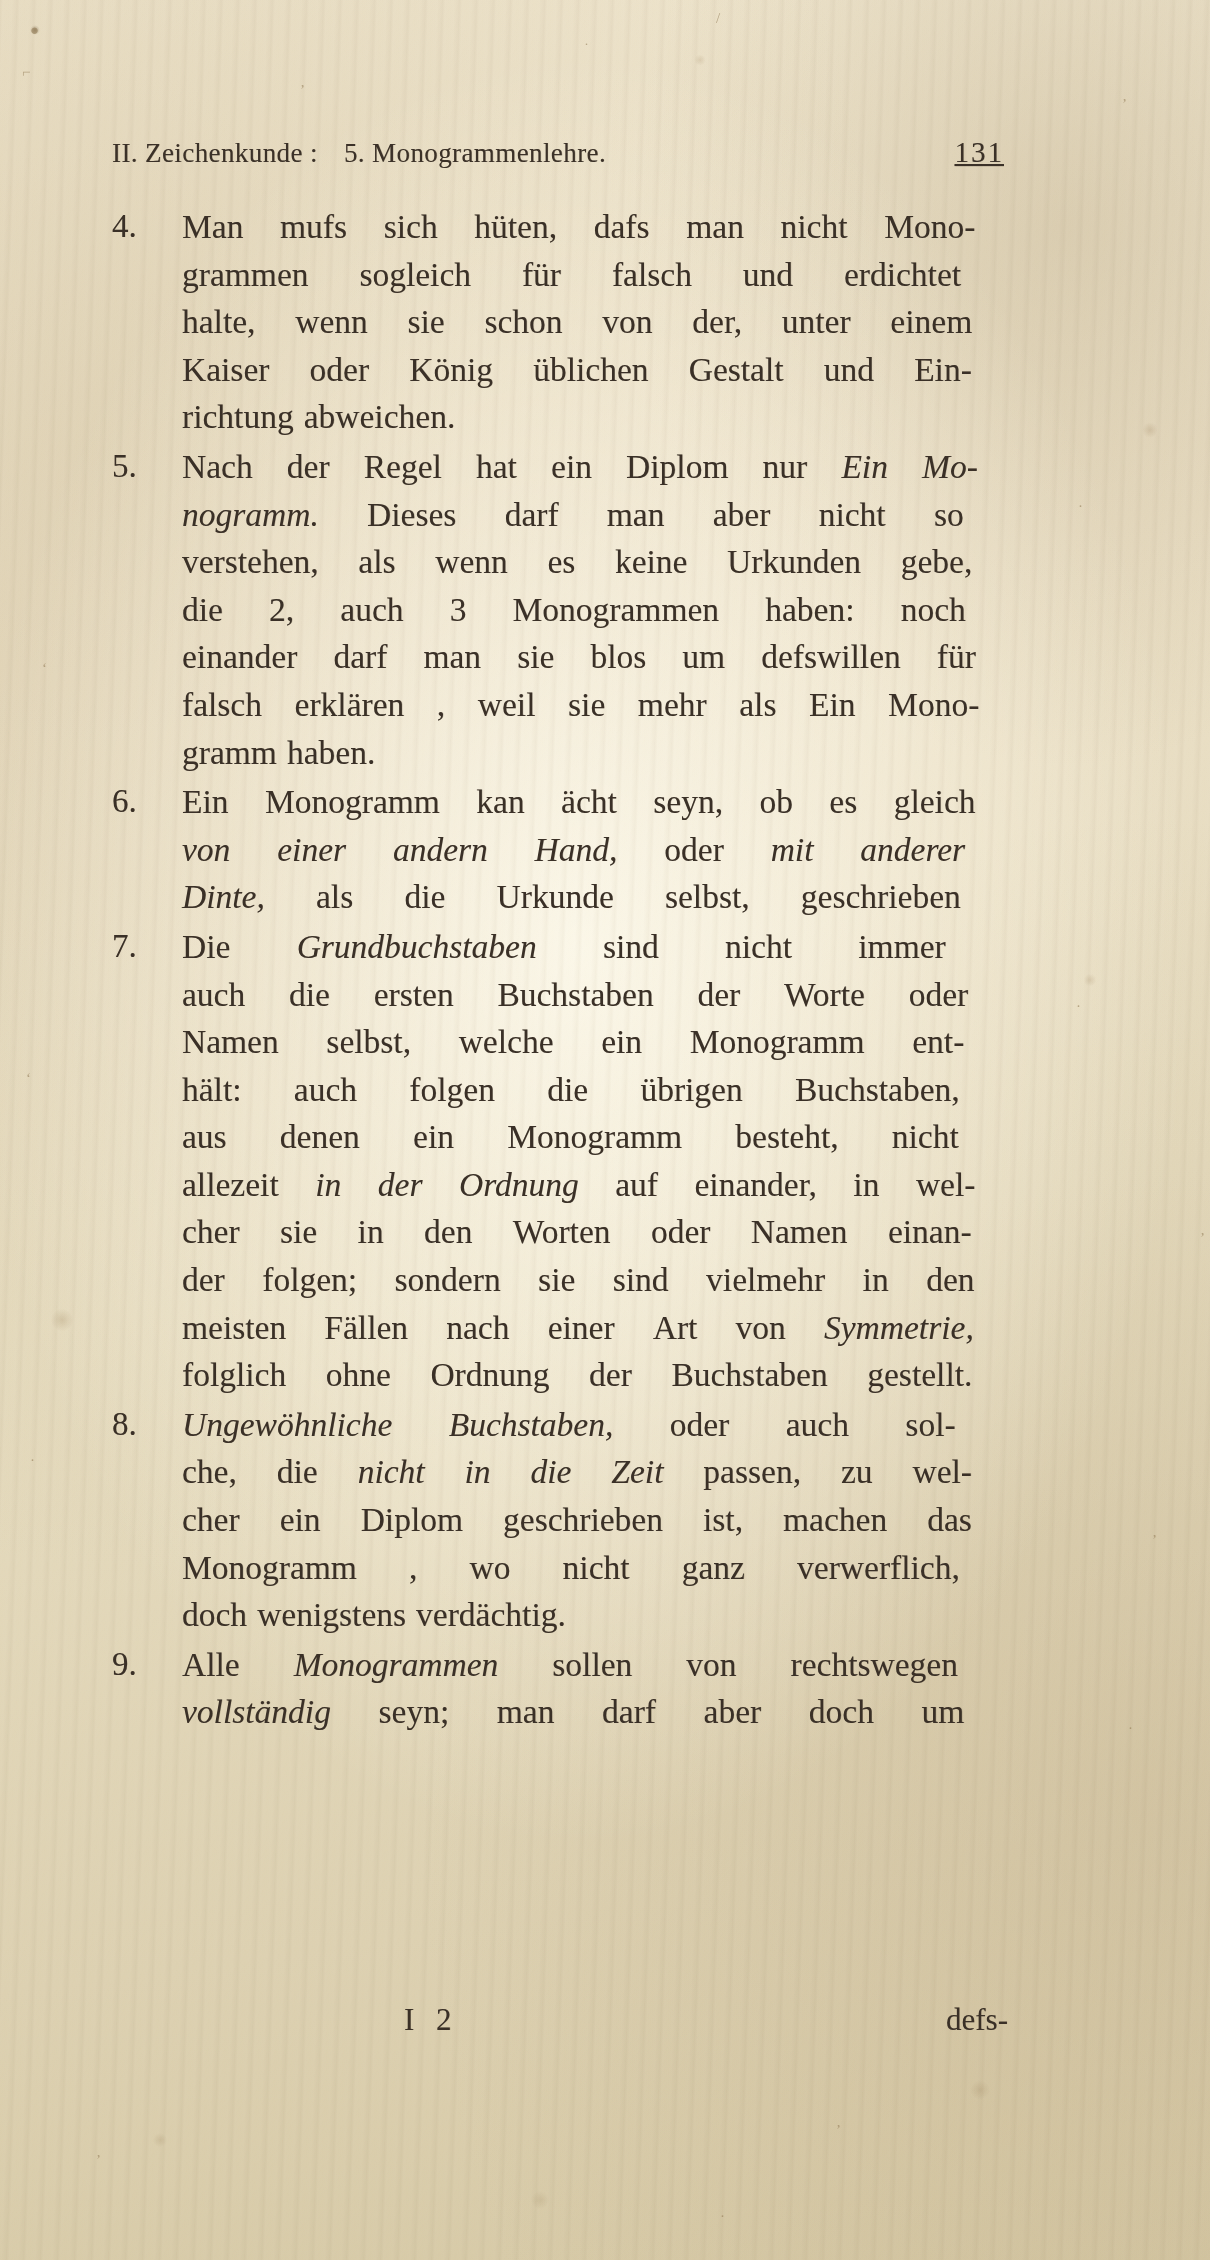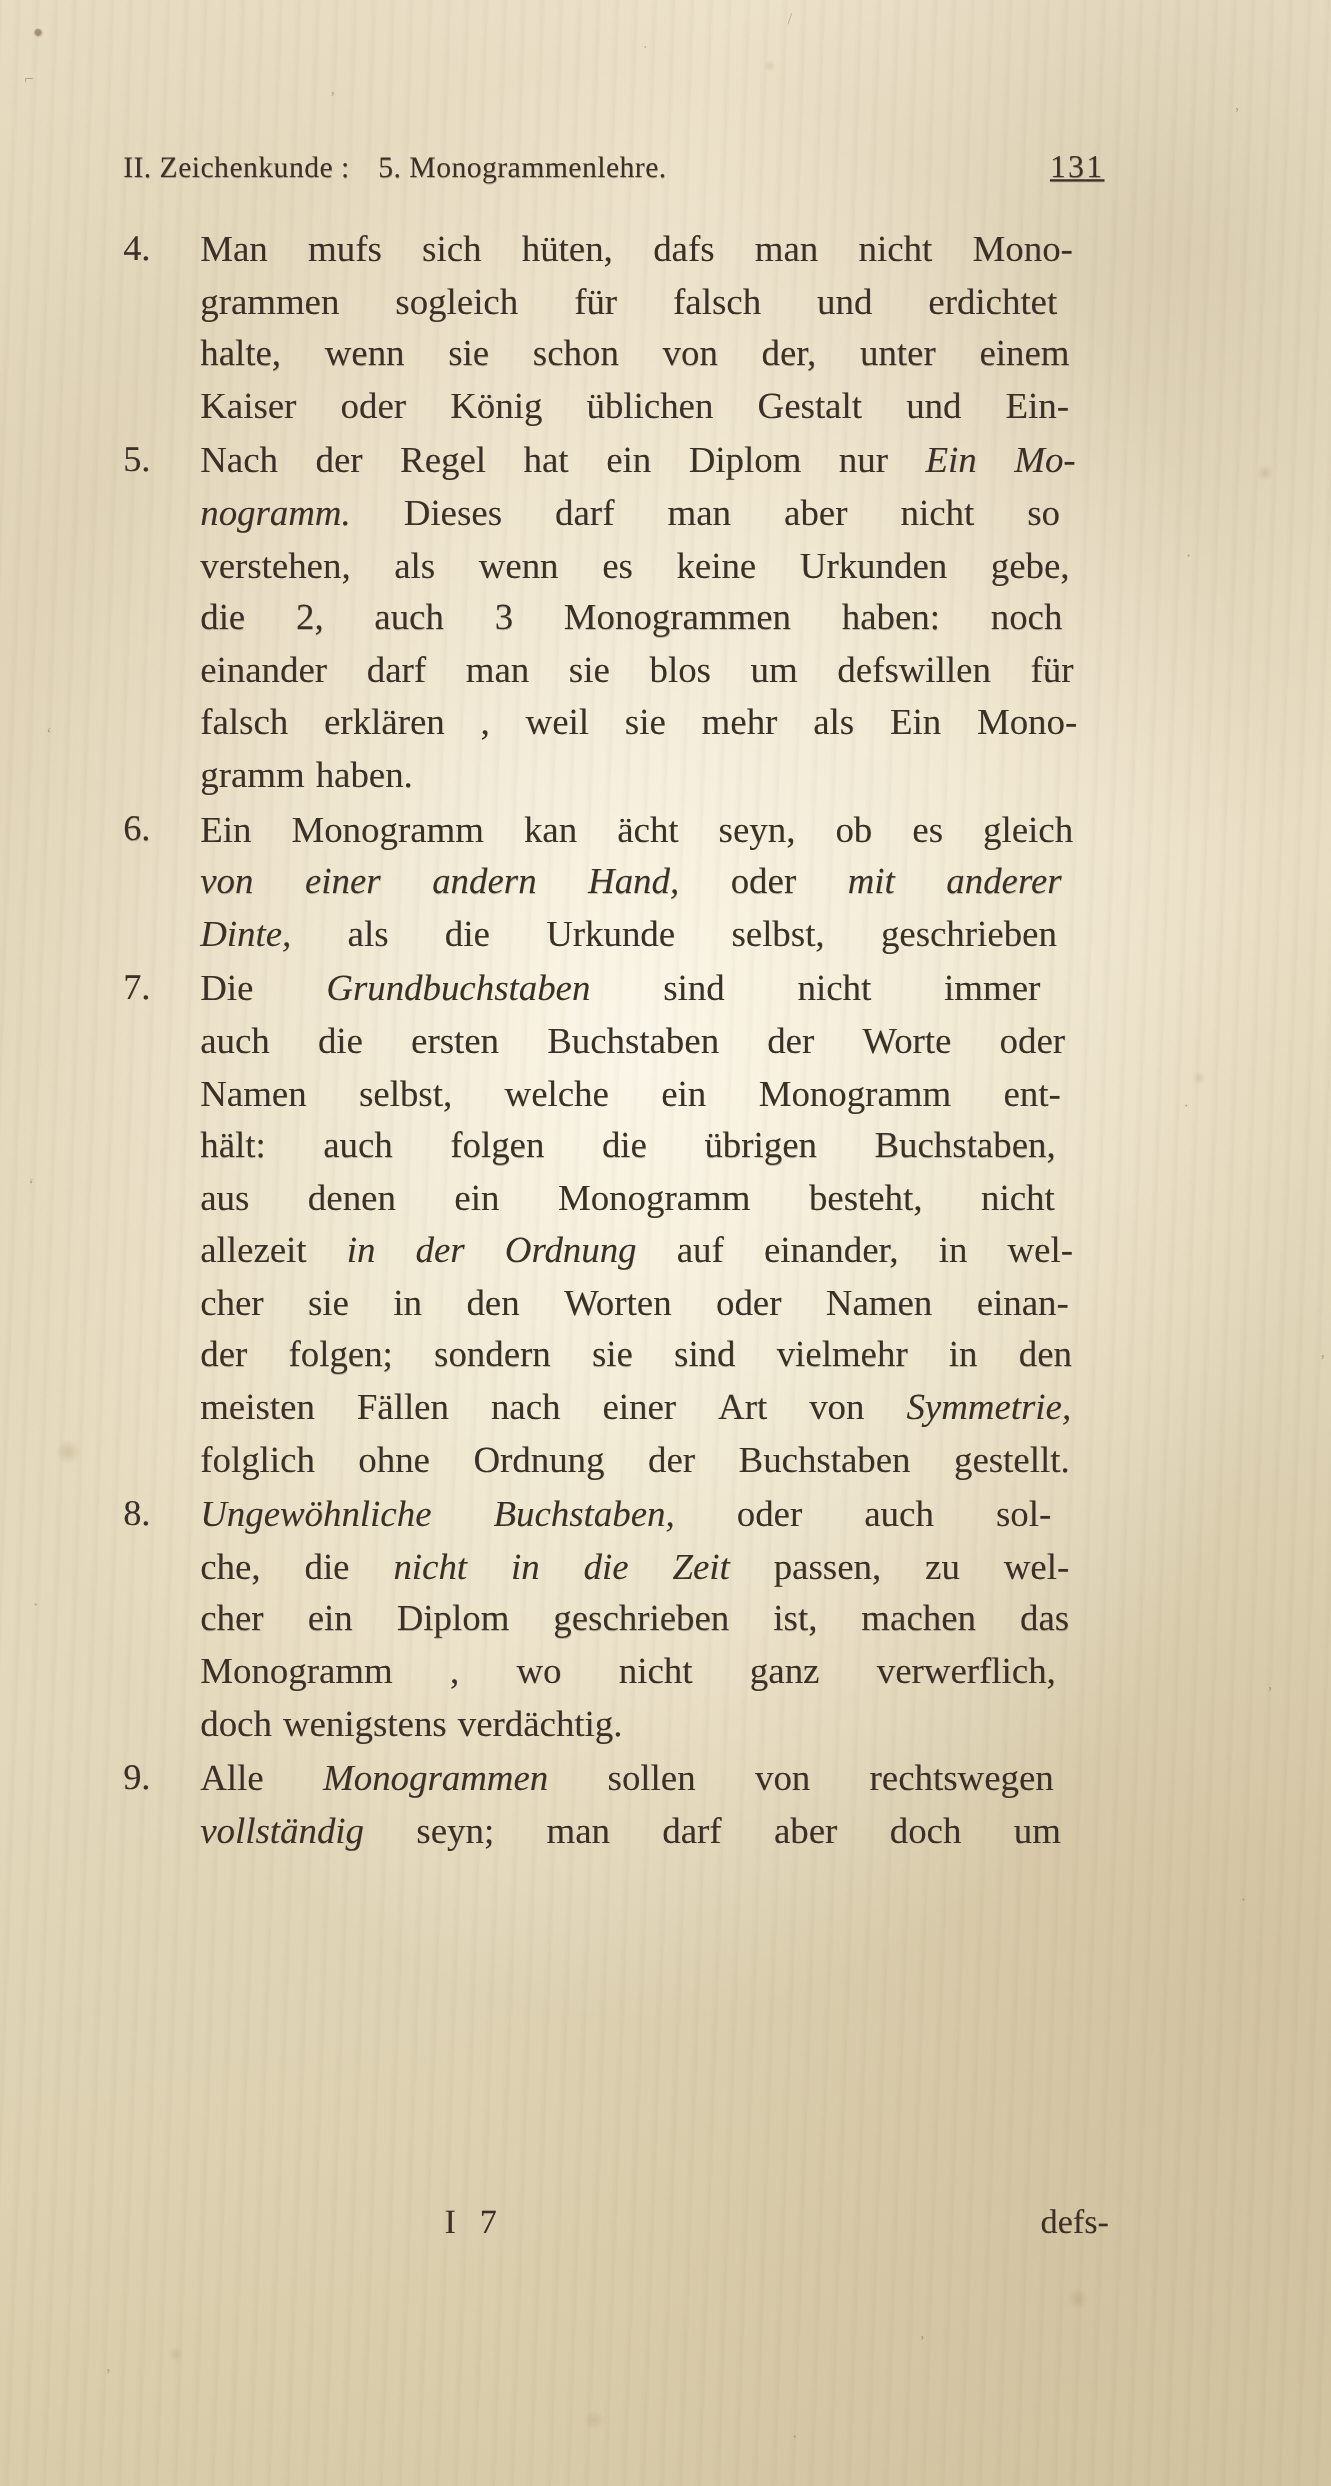--- a/index.html
+++ b/index.html
@@ -193,20 +193,25 @@
             </span>
             <span class="line justify">
               <span class="w">Kaiser</span>
               <span class="w">oder</span>
               <span class="w">König</span>
               <span class="w">üblichen</span>
               <span class="w">Gestalt</span>
               <span class="w">und</span>
               <span class="w">Ein-</span>
             </span>
+            <span class="line flush">
+              <span class="w">richtung</span>
+              <span class="sp"></span>
+              <span class="w">abweichen.</span>
+            </span>
           </p>
         </div>
         <div class="para">
           <span class="num">5.</span>
           <p>
             <span class="line justify">
               <span class="w">Nach</span>
               <span class="w">der</span>
               <span class="w">Regel</span>
               <span class="w">hat</span>
@@ -461,17 +466,17 @@
               <span class="w">doch</span>
               <span class="w">um</span>
             </span>
           </p>
         </div>
       </div>
 
   </div>
 
   <div id="foot">
-    <span class="sig">I 7</span>
+    <span class="sig">I 2</span>
     <span class="catch">defs-</span>
   </div>
 
 </div>
 
 </body></html>

